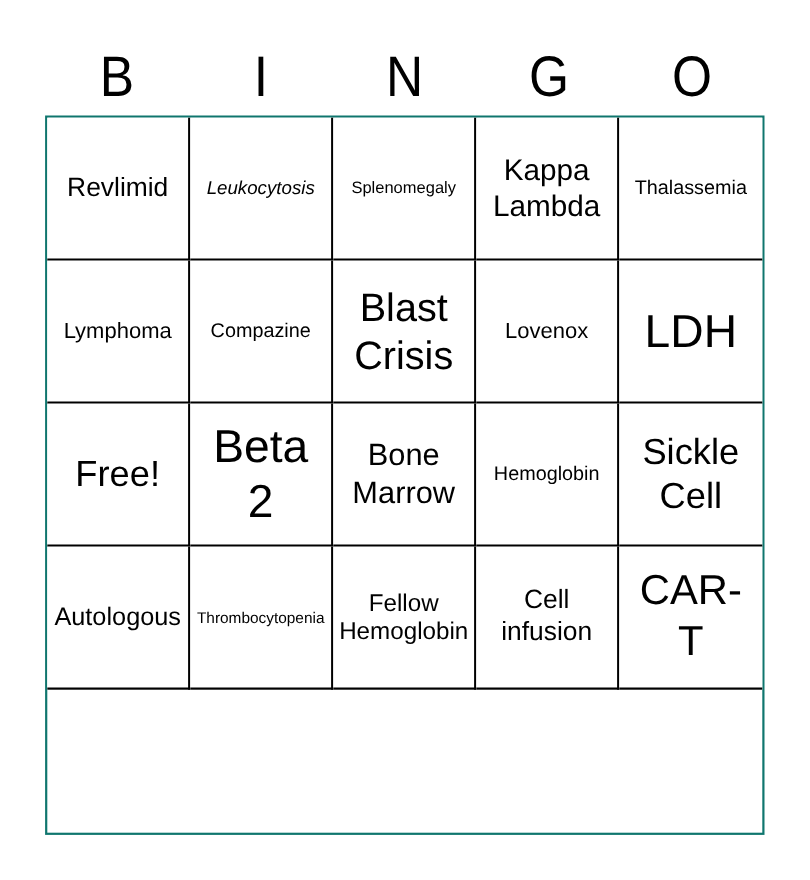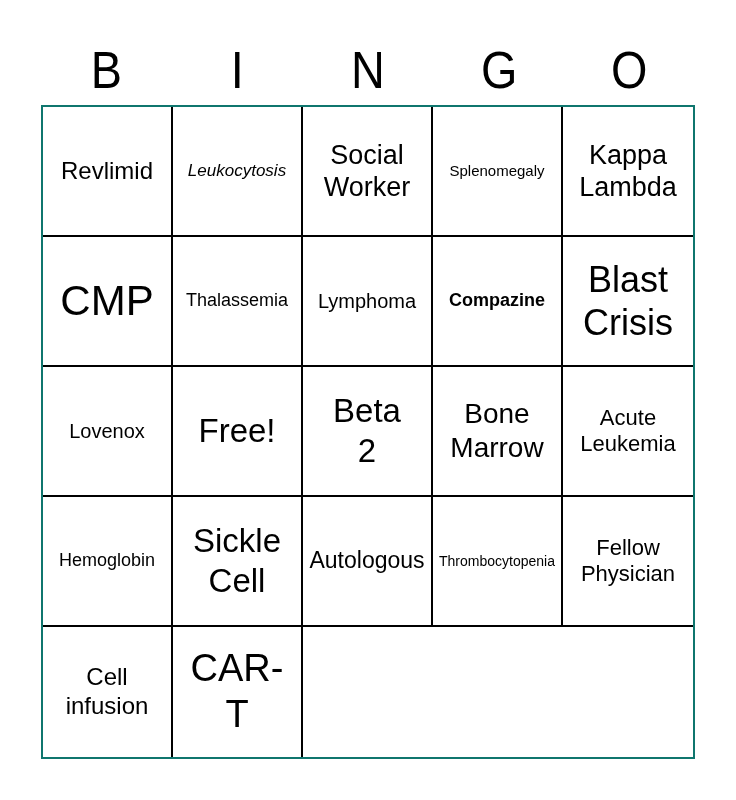--- a/index.html
+++ b/index.html
@@ -88,101 +88,93 @@
 
   <div class="bingo-grid">
   <div class="bingo-cell">
     <span class="cell-text" style="font-size: 24px;">Revlimid</span>
   </div>
 
   <div class="bingo-cell">
     <span class="cell-text" style="font-size: 17px; font-style: italic;">Leukocytosis</span>
   </div>
 
-  <div class="bingo-cell">
-    <span class="cell-text" style="font-size: 27px;">Social
-Worker</span>
-  </div>
 
   <div class="bingo-cell">
     <span class="cell-text" style="font-size: 15px;">Splenomegaly</span>
   </div>
 
   <div class="bingo-cell">
     <span class="cell-text" style="font-size: 27px;">Kappa
 Lambda</span>
   </div>
 
-  <div class="bingo-cell">
-    <span class="cell-text" style="font-size: 42px;">CMP</span>
-  </div>
 
   <div class="bingo-cell">
     <span class="cell-text" style="font-size: 18px;">Thalassemia</span>
   </div>
 
   <div class="bingo-cell">
     <span class="cell-text" style="font-size: 20px;">Lymphoma</span>
   </div>
 
   <div class="bingo-cell">
-    <span class="cell-text" style="font-size: 18px; font-weight: bold;">Compazine</span>
+    <span class="cell-text" style="font-size: 18px;">Compazine</span>
   </div>
 
   <div class="bingo-cell">
     <span class="cell-text" style="font-size: 36px;">Blast
 Crisis</span>
   </div>
 
   <div class="bingo-cell">
     <span class="cell-text" style="font-size: 20px;">Lovenox</span>
   </div>
 
+  <div class="bingo-cell">
+    <span class="cell-text" style="font-size: 42px;">LDH</span>
+  </div>
 
   <div class="bingo-cell">
     <span class="cell-text" style="font-size: 33px;">Free!</span>
   </div>
 
 
   <div class="bingo-cell">
-    <span class="cell-text" style="font-size: 33px;">Beta
+    <span class="cell-text" style="font-size: 42px;">Beta
 2</span>
   </div>
 
 
   <div class="bingo-cell">
     <span class="cell-text" style="font-size: 28px;">Bone
 Marrow</span>
   </div>
 
-  <div class="bingo-cell">
-    <span class="cell-text" style="font-size: 22px;">Acute
-Leukemia</span>
-  </div>
 
   <div class="bingo-cell">
     <span class="cell-text" style="font-size: 18px;">Hemoglobin</span>
   </div>
 
   <div class="bingo-cell">
     <span class="cell-text" style="font-size: 33px;">Sickle
 Cell</span>
   </div>
 
   <div class="bingo-cell">
     <span class="cell-text" style="font-size: 23px;">Autologous</span>
   </div>
 
   <div class="bingo-cell">
     <span class="cell-text" style="font-size: 14px;">Thrombocytopenia</span>
   </div>
 
   <div class="bingo-cell">
     <span class="cell-text" style="font-size: 22px;">Fellow
-Physician</span>
+Hemoglobin</span>
   </div>
 
   <div class="bingo-cell">
     <span class="cell-text" style="font-size: 24px;">Cell
 infusion</span>
   </div>
 
   <div class="bingo-cell">
     <span class="cell-text" style="font-size: 38px;">CAR-
 T</span>

